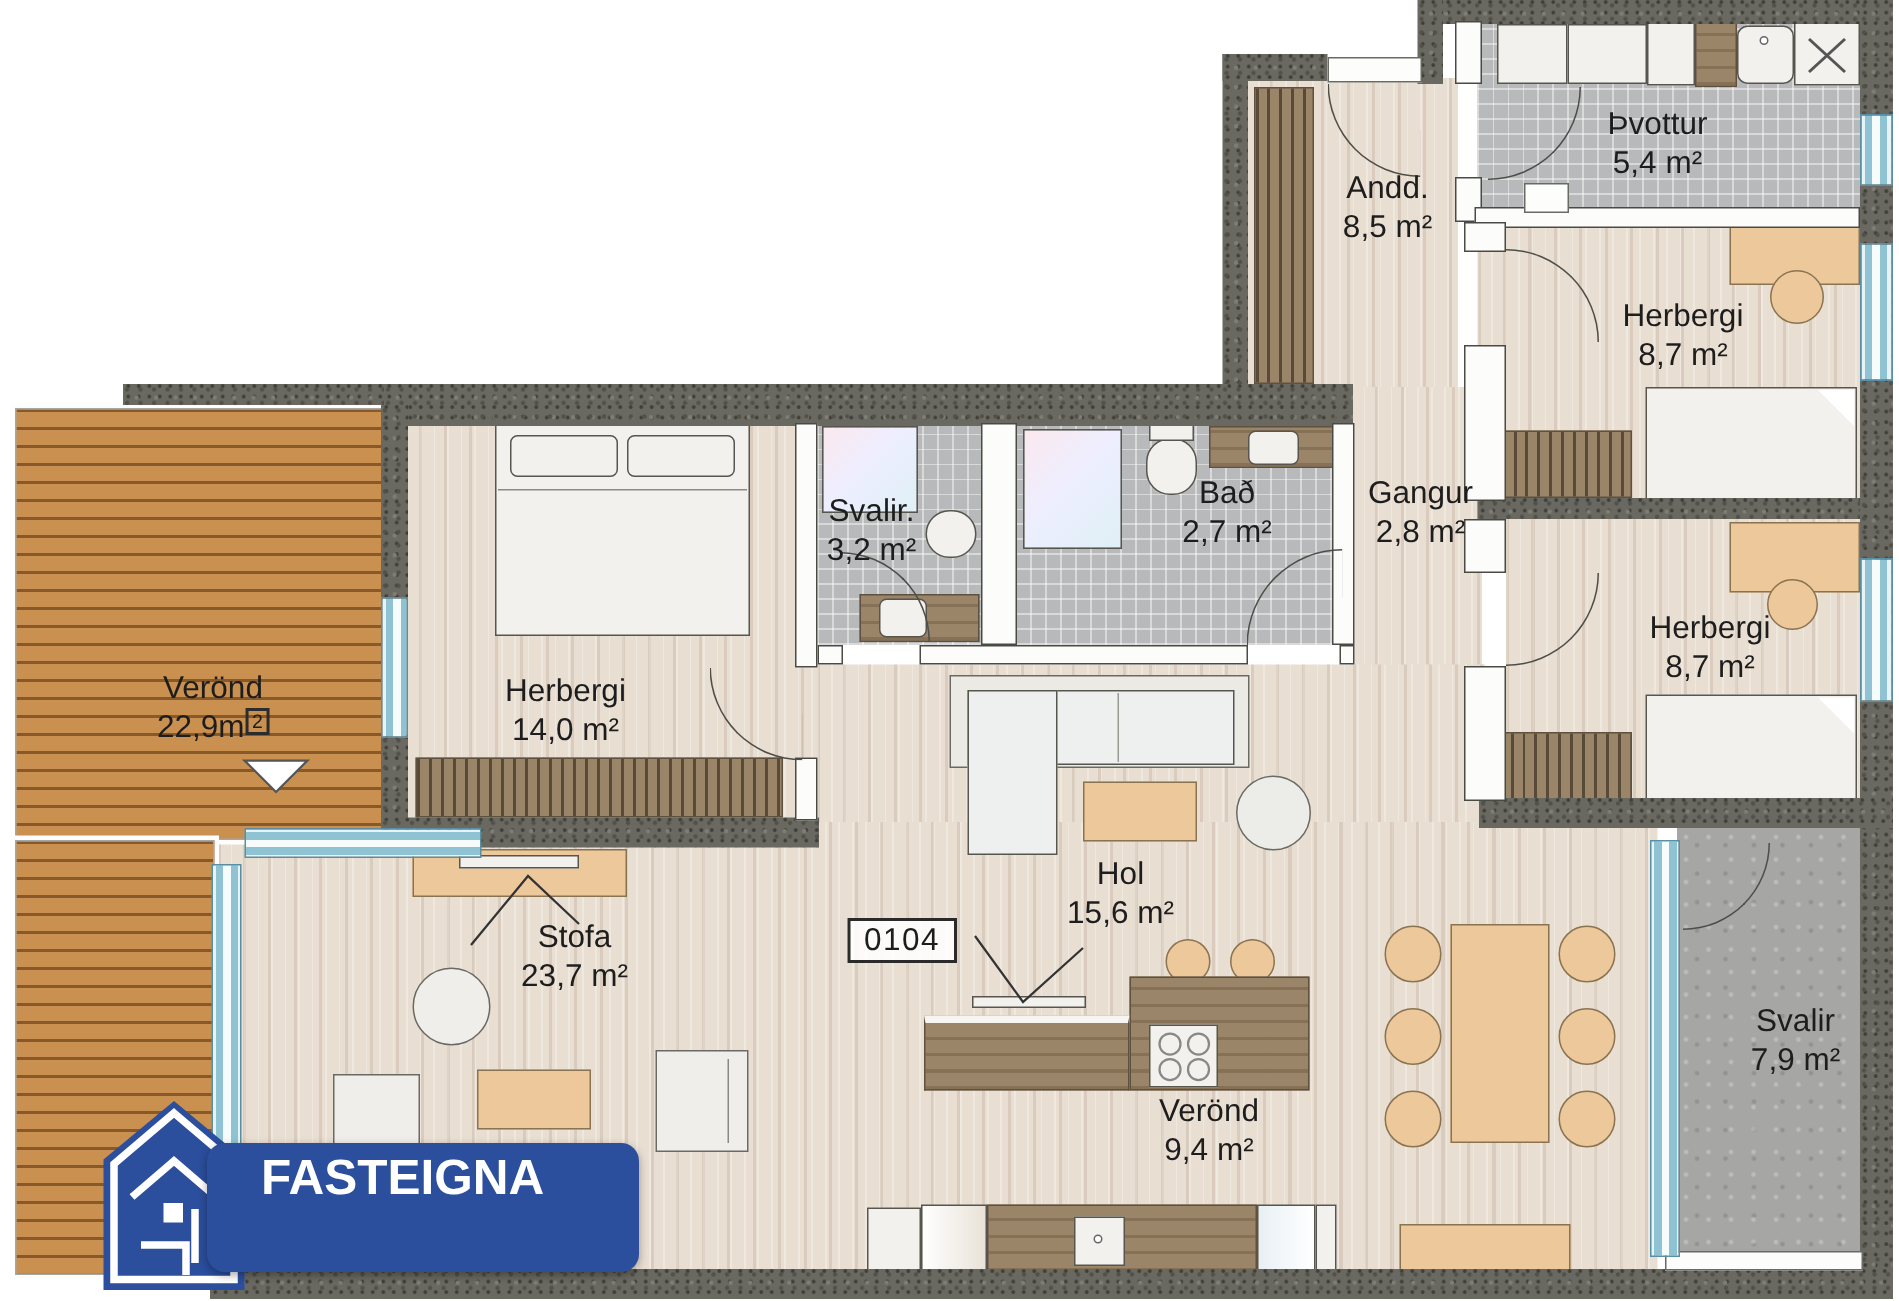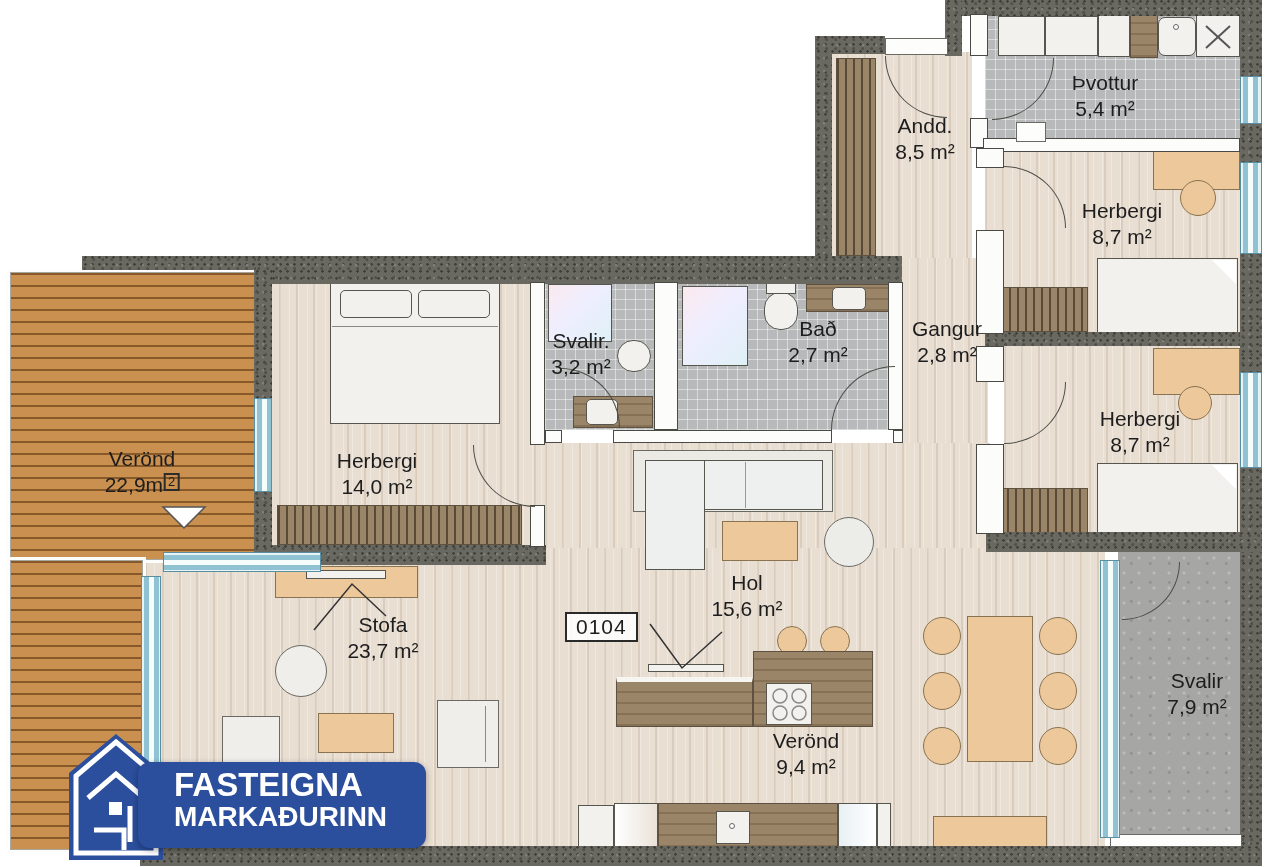--- a/index.html
+++ b/index.html
@@ -288,17 +288,16 @@
     <svg class="house" viewBox="0 0 102 130">
       <polygon points="52,2 99,41 99,128 5,128 5,41" fill="currentColor"></polygon>
       <polygon points="52,10 92,44 92,121 12,121 12,44" fill="none" stroke="#ffffff" stroke-width="5"></polygon>
       <polyline points="24,66 52,42 80,66" fill="none" stroke="#ffffff" stroke-width="5"></polyline>
       <rect x="45" y="70" width="13" height="13" fill="#ffffff"></rect>
       <path d="M30 98 h30 v20" fill="none" stroke="#ffffff" stroke-width="5"></path>
       <path d="M66 74 v36" fill="none" stroke="#ffffff" stroke-width="5"></path>
     </svg>
     <div class="banner" style="background: rgb(43, 78, 157);">
       <div class="l1">FASTEIGNA</div>
-      <div class="l2">MARKAÐURINN</div>
     </div>
   </div>
 
 </div>
 
 </body></html>

